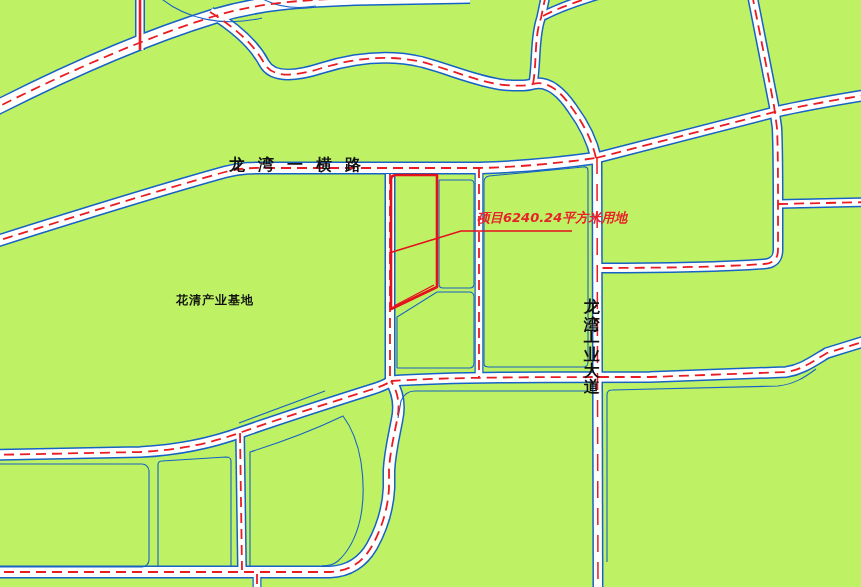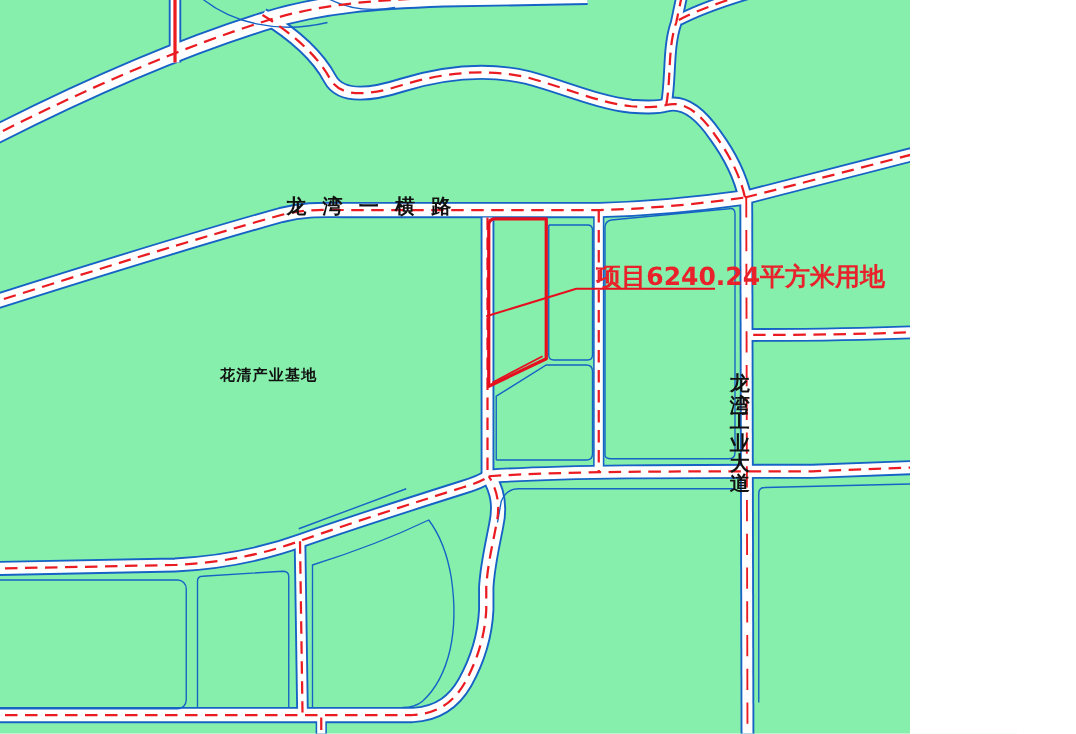--- a/index.html
+++ b/index.html
@@ -5,23 +5,23 @@
   :root{
     --road-edge:#1663c5;
     --centerline:#ea1c22;
     --project-outline:#e60f1e;
     --label-text:#e8212a;
     --road-name-text:#111111;
   }
   html,body{margin:0;padding:0;background:#ffffff;}
   .map-root{
     position:relative;
-    width:728px;height:587px;
+    width:861px;height:587px;
     overflow:hidden;
-    background:#86efac;
+    background:#bef264;
     font-family:"DejaVu Sans","Liberation Sans",sans-serif;
   }
   .map-root svg{position:absolute;left:0;top:0;}
 
   
   #roads-blue use{stroke:var(--road-edge);fill:none;}
   #roads-white use{stroke:#ffffff;fill:none;}
   #roads-red use{stroke:var(--centerline);fill:none;stroke-width:1.8;}
 
   #roads-blue .w16{stroke-width:16}  #roads-white .w16{stroke-width:13}
@@ -41,21 +41,21 @@
 
   .map-label{
     position:absolute;
     color:var(--road-name-text);
     font-weight:bold;
     white-space:nowrap;
     line-height:1.05;
   }
   .lbl-road-top{left:229px;top:157px;font-size:16px;letter-spacing:13px;}
   .lbl-area{left:176px;top:294px;font-size:12px;letter-spacing:1px;}
-  .lbl-project{left:477px;top:211px;font-size:20px;letter-spacing:0;color:var(--label-text);}
+  .lbl-project{left:477px;top:211px;font-size:13px;letter-spacing:0;color:var(--label-text);font-style:italic;}
   .lbl-road-vert{
     left:583px;top:285px;font-size:16px;letter-spacing:16px;
     writing-mode:vertical-rl;text-orientation:upright;
   }
 </style>
 </head>
 <body>
 
 <div class="map-root">
 

